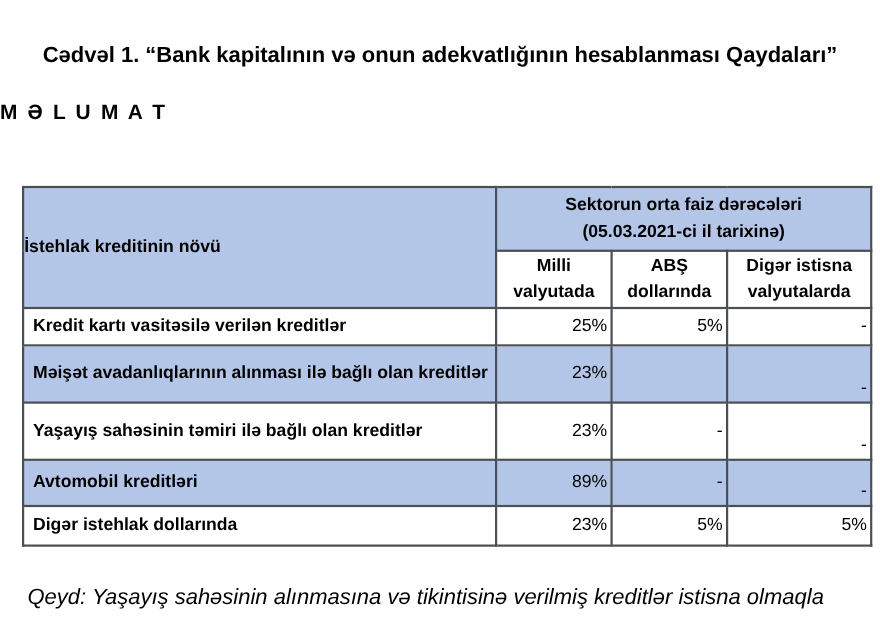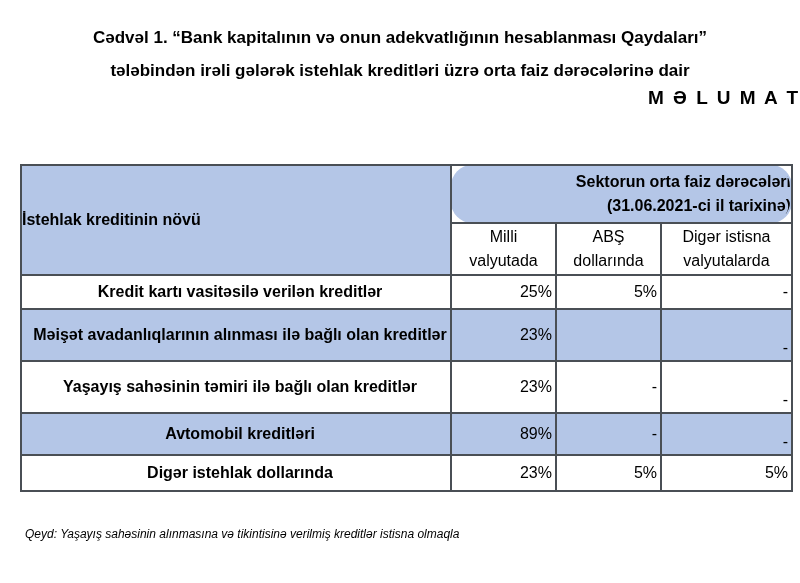--- a/index.html
+++ b/index.html
@@ -4,28 +4,29 @@
 <style>
   * { margin: 0; padding: 0; box-sizing: border-box; }
   html, body { background: #ffffff; }
   body {
     width: 800px; height: 583px;
     font-family: "Liberation Sans", sans-serif;
     color: #000000;
     overflow: hidden;
   }
   .title-block {
-    margin-top: 21px;
+    margin-top: 34px;
     text-align: center;
     font-weight: bold;
-    font-size: 17px;
+    font-size: 20px;
     line-height: 33px;
   }
   .melumat {
-    text-align: right;
+    margin-top: 25px;
+    text-align: left;
     font-weight: bold;
     font-size: 19px;
     letter-spacing: 2px;
   }
   table.info-table {
     border-collapse: collapse;
     table-layout: fixed;
     width: 771px;
     margin: 55px 0 0 20px;
   }
@@ -38,39 +39,38 @@
     width: 430px;
     font-size: 16px;
     font-weight: bold;
     text-align: left;
     vertical-align: middle;
   }
   th.group-col {
     height: 58px;
     font-size: 16px;
     font-weight: bold;
-    text-align: right;
+    text-align: center;
     vertical-align: middle;
     line-height: 24px;
-    border-radius: 21px;
   }
   tr.subhead th {
     height: 52px;
     background: #ffffff;
     font-size: 16px;
-    font-weight: normal;
+    font-weight: bold;
     text-align: center;
     vertical-align: middle;
     line-height: 24px;
     padding: 0 6px;
   }
   td.name {
     font-size: 16px;
     font-weight: bold;
-    text-align: center;
+    text-align: left;
     vertical-align: middle;
     padding-left: 8px;
     line-height: 24px;
   }
   td.val {
     font-size: 16px;
     font-weight: normal;
     text-align: right;
     vertical-align: middle;
     padding-right: 3px;
@@ -79,46 +79,45 @@
     vertical-align: bottom;
     padding-bottom: 3px;
   }
   tr.h34 { height: 34px; }
   tr.h52 { height: 52px; border-radius: 16px; }
   tr.h43 { height: 42px; }
   tr.h36 { height: 36px; }
   .note {
     margin: 35px 0 0 25px;
     font-style: italic;
-    font-size: 12px;
+    font-size: 20px;
   }
 </style>
 </head>
 <body>
 
 <div class="title-block">
   <div>Cədvəl 1. “Bank kapitalının və onun adekvatlığının hesablanması Qaydaları”</div>
-  <div>tələbindən irəli gələrək istehlak kreditləri üzrə orta faiz dərəcələrinə dair</div>
 </div>
 
 <div class="melumat">M Ə L U M A T</div>
 
 <table class="info-table">
   <colgroup>
     <col style="width:430px">
     <col style="width:105px">
     <col style="width:105px">
     <col style="width:131px">
   </colgroup>
   <tbody>
     <tr>
       <th class="type-col fill" rowspan="2">İstehlak kreditinin növü</th>
       <th class="group-col fill" colspan="3">
         <div>Sektorun orta faiz dərəcələri</div>
-        <div>(31.06.2021-ci il tarixinə)</div>
+        <div>(05.03.2021-ci il tarixinə)</div>
       </th>
     </tr>
     <tr class="subhead">
       <th>Milli valyutada</th>
       <th>ABŞ dollarında</th>
       <th>Digər istisna valyutalarda</th>
     </tr>
 
     <tr class="h34">
       <td class="name">Kredit kartı vasitəsilə verilən kreditlər</td>

